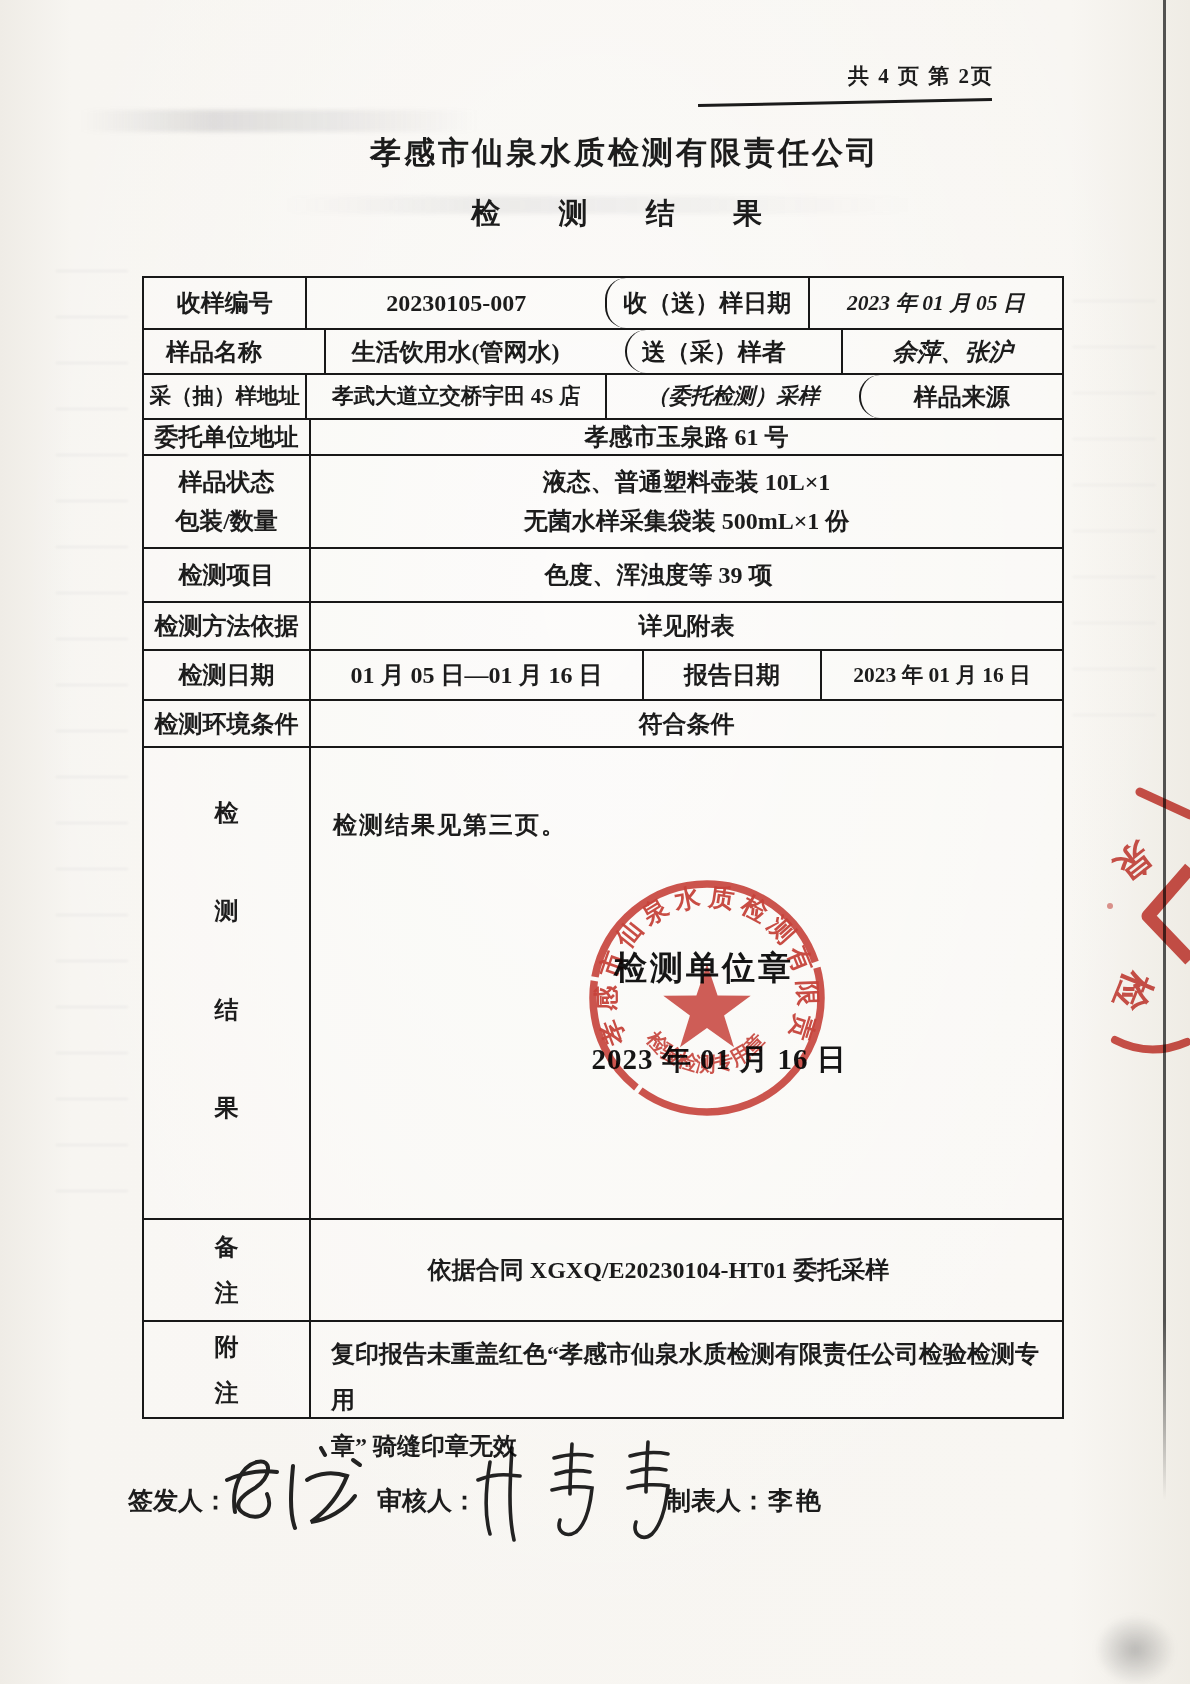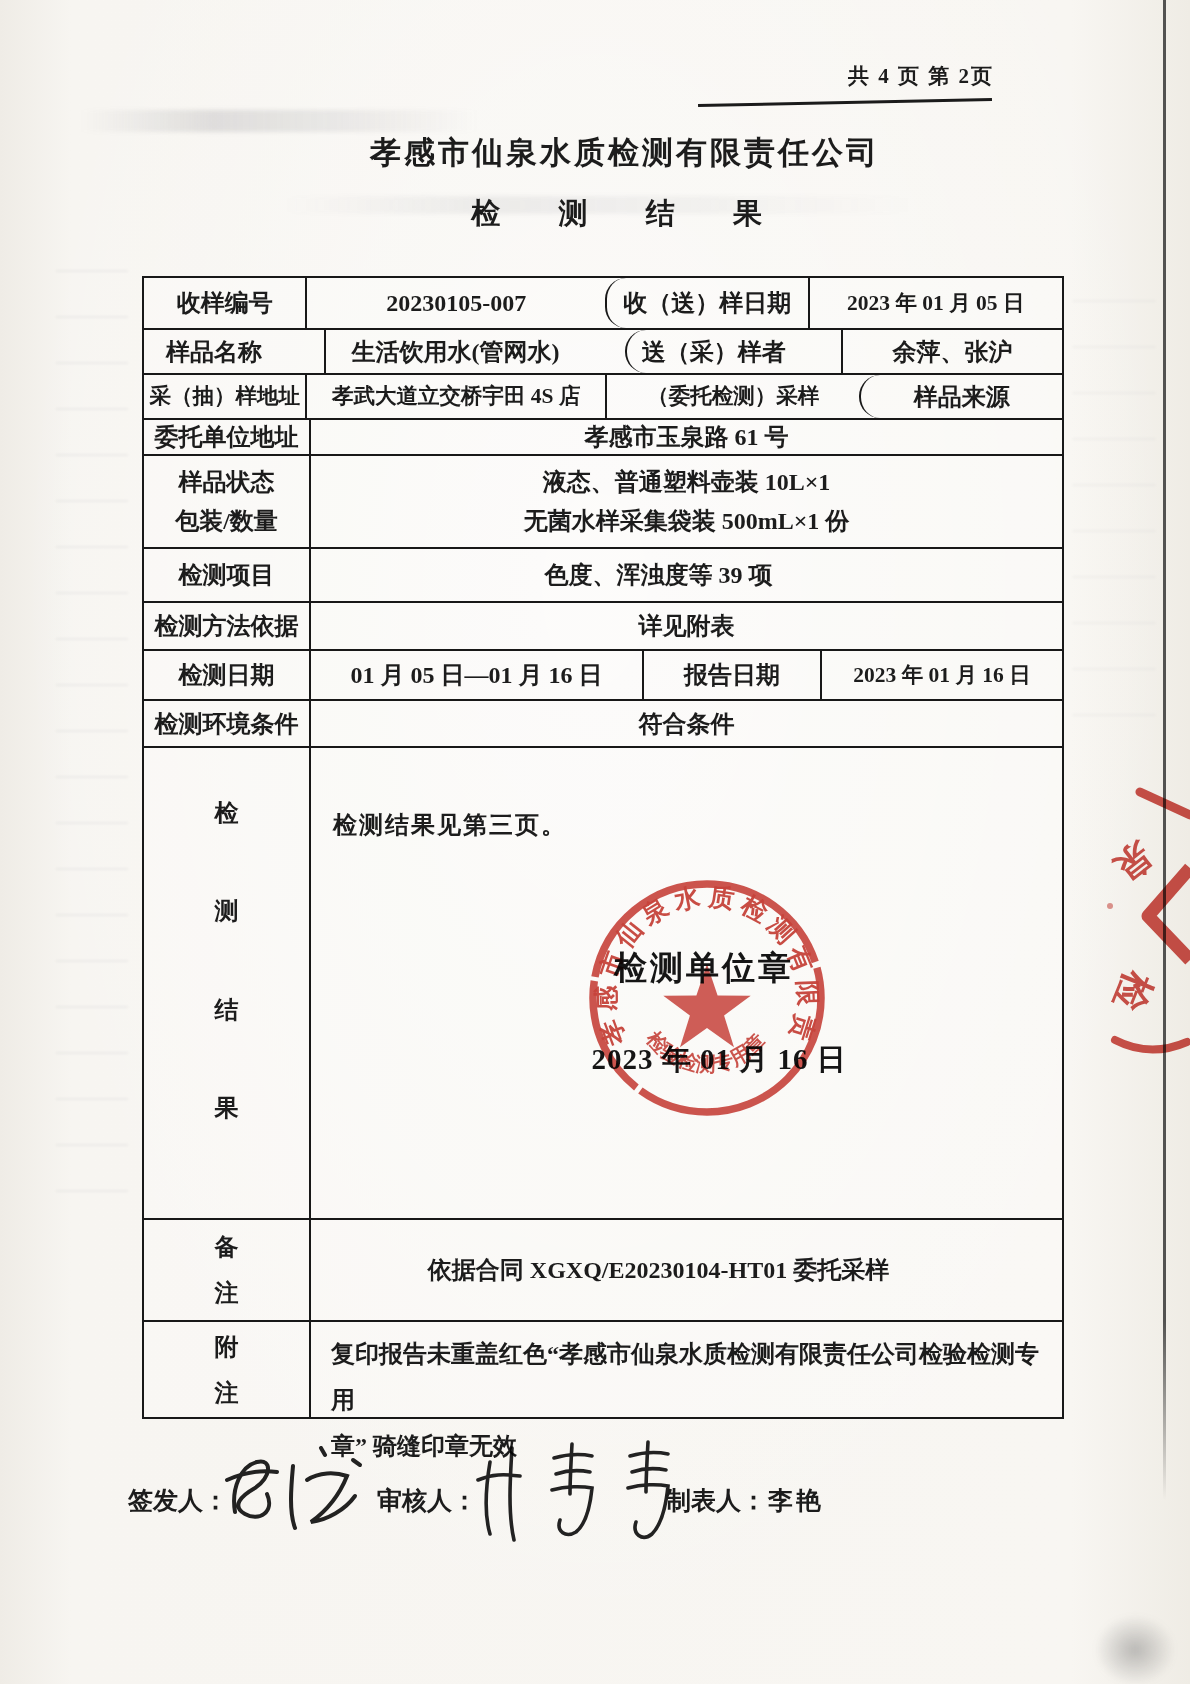--- a/index.html
+++ b/index.html
@@ -25,21 +25,21 @@
 
   .company-title{position:absolute;left:30px;top:132px;width:1190px;text-align:center;font-size:31px;font-weight:700;letter-spacing:3px;}
   .doc-title{position:absolute;left:30px;top:194px;width:1190px;text-align:center;font-size:29px;font-weight:700;letter-spacing:17px;word-spacing:17px;}
 
   .doc-table{position:absolute;left:142px;top:276px;width:918px;border:2.6px solid #181818;background:rgba(255,255,255,.25);}
   .trow{display:flex;box-sizing:border-box;border-top:2.2px solid #181818;align-items:stretch;}
   .trow:first-child{border-top:none;}
   .cell{box-sizing:border-box;display:flex;align-items:center;justify-content:center;
         font-size:24px;font-weight:600;line-height:1.25;text-align:center;}
   .cell + .cell{border-left:2.2px solid #181818;}
-  .c-label{width:165px;}  .c-v1{width:306px;}  .c-l2{width:207px;border-radius:21px;}  .c-v2{width:260px;}
+  .c-label{width:165px;}  .c-v1{width:306px;}  .c-l2{width:207px;border-radius:21px;}  .c-v2{width:260px;font-style:italic;}
   .c8-v1{width:333px;}    .c8-l2{width:178px;} .c8-v2{width:242px;}
   .c-span{width:753px;}
   .tight{font-size:21.5px;letter-spacing:0;}
   .col{flex-direction:column;}
   .gap-sm{justify-content:space-around;padding:6px 13px;}
 
   .vlabel{flex-direction:column;justify-content:space-between;padding:50px 0 95px;}
   .vlabel span{display:block;}
   .result-cell{position:relative;display:block;}
   .result-note{position:absolute;left:22px;top:62px;font-size:24px;font-weight:600;letter-spacing:2px;}

